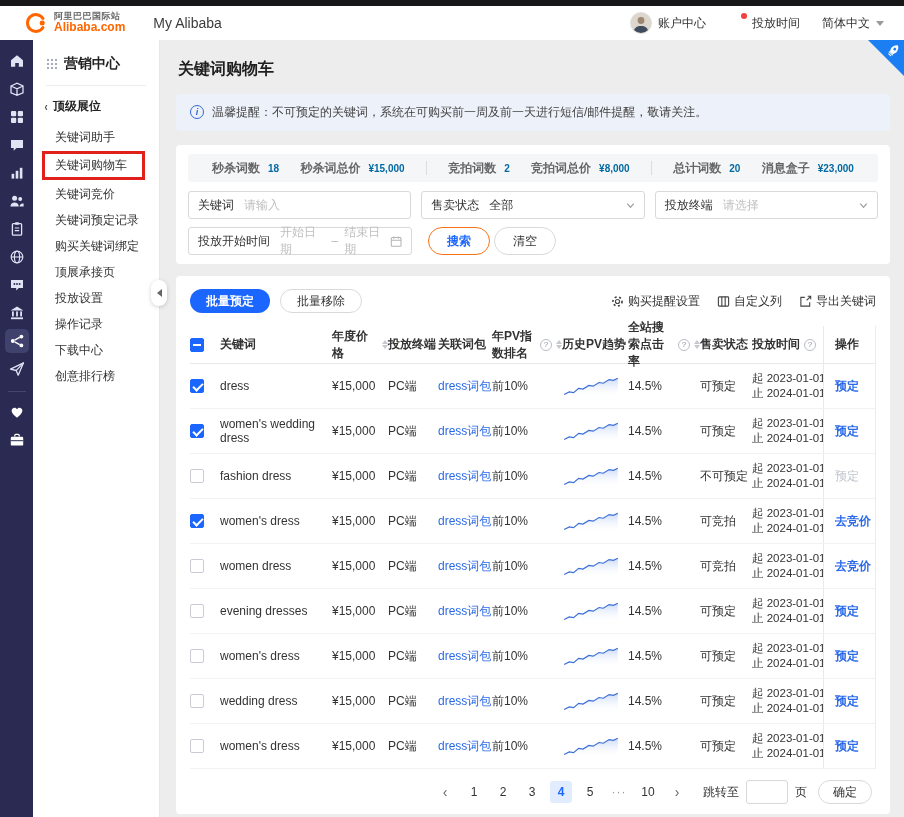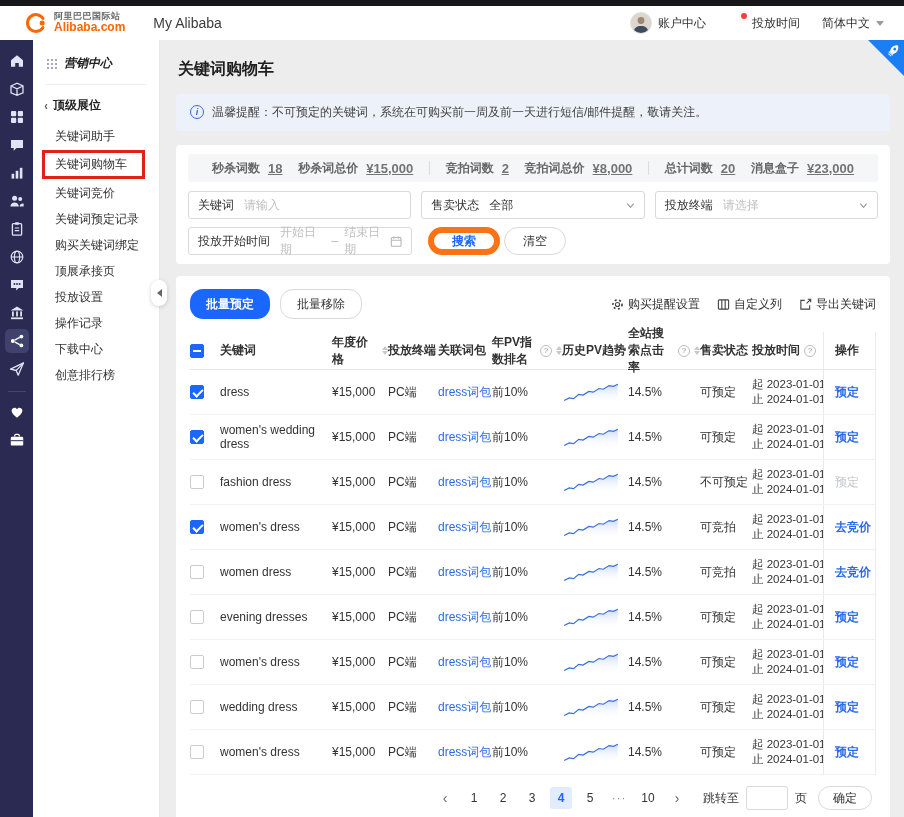--- a/index.html
+++ b/index.html
@@ -27,21 +27,21 @@
   .layout { display:flex; height:777px; position:relative; }
 
   
   .rail { width:33px; background:#2a2a52; display:flex; flex-direction:column; align-items:center; padding-top:9px; flex:none; }
   .rail-item { width:24px; height:24px; display:flex; align-items:center; justify-content:center; margin-bottom:4px; border-radius:5px; cursor:pointer; flex:none; }
   .rail-item.active { background:#41416e; }
   .rail-div { width:18px; border-top:1px solid #45456d; margin:6px 0 8px; }
 
   
   .sidenav { width:127px; background:#fff; flex:none; position:relative; padding-top:15px; border-right:1px solid #e7e7e7; }
-  .side-section { display:flex; align-items:center; gap:6px; padding:0 13px; font-size:12px; font-weight:bold; color:#222;font-style:italic; }
+  .side-section { display:flex; align-items:center; gap:6px; padding:0 13px; font-size:14px; font-weight:bold; color:#222; }
   .side-divider { border-top:1px solid #ececec; margin:12px 13px 12px; }
   .group-title { display:flex; align-items:center; gap:5px; padding:0 11px; font-size:12px; font-weight:bold; color:#222; margin-bottom:9px; cursor:pointer; }
   .group-title .chev { color:#555; font-size:12px; transform:scaleX(.8); }
   .menu-list { display:flex; flex-direction:column; }
   .menu-item { font-size:12px; color:#333; padding:4.5px 0 4.5px 22px; cursor:pointer; white-space:nowrap; }
   .menu-item.hl { border:3px solid #e0201b; padding:3px 6px 3px 10px; margin:1px 14px 1px 9px; }
   .collapse-tab { position:absolute; right:-8px; top:240px; width:16px; height:26px; background:#fff; border-radius:8px; box-shadow:0 1px 4px rgba(0,0,0,.18); display:flex; align-items:center; justify-content:center; cursor:pointer; z-index:6; }
   .collapse-tab i { width:0;height:0;border-top:4px solid transparent;border-bottom:4px solid transparent;border-right:5px solid #666; }
 
   
@@ -51,39 +51,39 @@
   .page-title { font-size:16px; font-weight:bold; color:#1f1f1f; margin:6px 0 14px 2px; }
 
   .notice { background:#edf1f9; border-radius:4px; padding:9px 14px; display:flex; gap:8px; font-size:12px; color:#444; line-height:19px; margin-bottom:14px; }
   .notice-ic { width:14px; height:14px; border:1px solid #3668d8; color:#3668d8; border-radius:50%; font-size:9px; display:flex; align-items:center; justify-content:center; flex:none; margin-top:2px; font-style:italic; font-weight:bold; }
 
   .card { background:#fff; border-radius:4px; }
   .card1 { padding:9px 12px; margin-bottom:12px; }
   .stats { background:#f5f6f8; border-radius:3px; height:28px; display:flex; align-items:center; justify-content:space-between; padding:0 24px; margin-bottom:9px; }
   .stat { display:flex; align-items:center; gap:8px; }
   .stat-label { font-size:12px; color:#666;font-weight:bold; }
-  .stat-value { font-size:13px; font-weight:bold; color:#737373;text-decoration:underline; }
+  .stat-value { font-size:10px; font-weight:bold; color:#0369a1; }
   .stat-div { width:1px; height:14px; background:#ddd; }
 
   .filter-row { display:flex; gap:10px; margin-bottom:8px; }
   .fbox { flex:1; height:28px; border:1px solid #d9d9d9; border-radius:3px; display:flex; align-items:center; padding:0 9px; font-size:12px; background:#fff; cursor:text; }
   .fbox .flabel { color:#333; margin-right:10px; white-space:nowrap; }
   .fbox .fph { color:#bfbfbf; }
   .fbox .fval { color:#333; }
   .fbox .spacer { flex:1; }
   .sel-caret { width:9px; height:9px; flex:none; }
   .fbox.date { flex:none; width:224px; cursor:pointer; }
   .fbox.date .dash { color:#bbb; margin:0 6px; }
   .btn { height:28px; border-radius:15px; background:#fff; font-size:12px; display:flex; align-items:center; justify-content:center; padding:0 18px; cursor:pointer; }
-  .btn-search { border:6px solid #f97316; color:#1a66ff; font-weight:bold; margin-left:6px; }
+  .btn-search { border:1px solid #f97316; color:#1a66ff; font-weight:bold; margin-left:6px; }
   .btn-clear { border:1px solid #d9d9d9; color:#333; margin-left:4px; }
 
   .card2 { padding:13px 14px 10px; }
   .table-toolbar { display:flex; align-items:center; margin-bottom:13px; }
-  .pill { height:30px; border-radius:13px; font-size:12px; display:flex; align-items:center; padding:0 16px; cursor:pointer; }
+  .pill { height:24px; border-radius:13px; font-size:12px; display:flex; align-items:center; padding:0 16px; cursor:pointer; }
   .pill-primary { background:#1a66ff; color:#fff; font-weight:bold; }
   .pill-ghost { background:#fff; border:1px solid #d9d9d9; color:#333; margin-left:10px; }
   .toolbar-right { margin-left:auto; display:flex; align-items:center; gap:17px; font-size:12px; color:#333; }
   .tool-link { display:flex; align-items:center; gap:4px; cursor:pointer; }
 
   
   .table { border-right:1px solid #ececec; }
   .t-head { display:flex; align-items:center; height:38px; border-bottom:1px solid #e8e8e8; font-size:12px; font-weight:bold; color:#333; }
   .t-row { display:flex; align-items:center; height:45px; border-bottom:1px solid #f2f2f2; font-size:12px; color:#333; }
   .cell { display:flex; align-items:center; }

